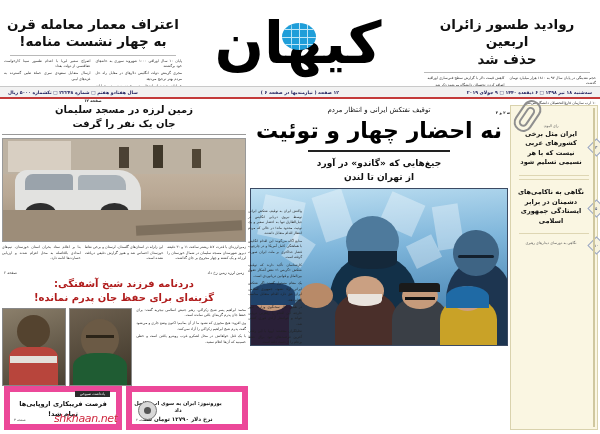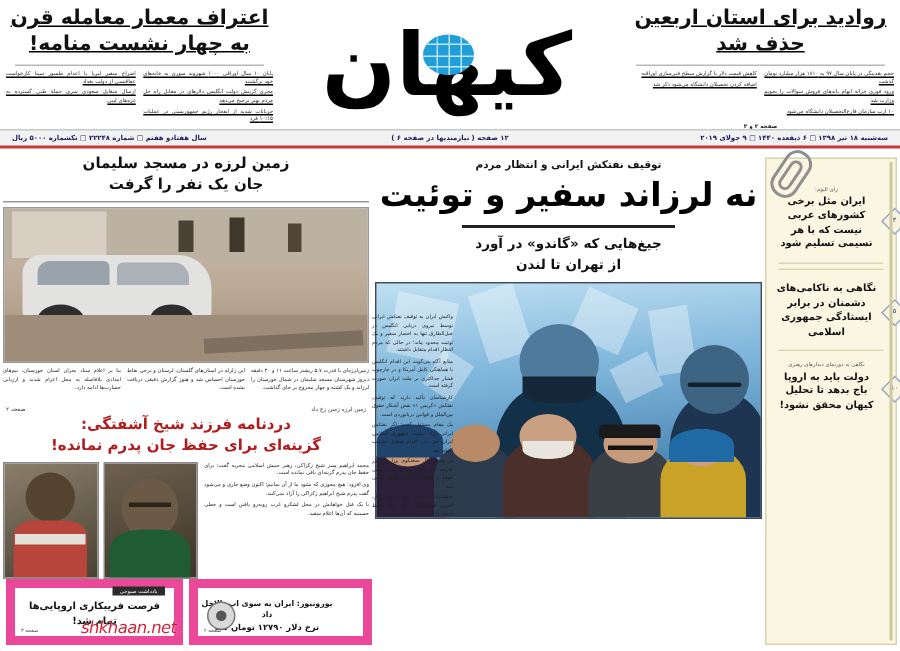--- a/index.html
+++ b/index.html
@@ -4,21 +4,21 @@
 <style>
   html,body{margin:0;padding:0;background:#6b6b6b;}
   body{font-family:"DejaVu Sans","Liberation Sans",sans-serif;}
   #page{
     position:relative;width:600px;height:434px;background:#ffffff;overflow:hidden;
     box-sizing:border-box;direction:rtl;
   }
 
   
   #masthead{position:absolute;left:0;top:0;width:600px;height:86px;background:#fff;}
-  .mh-col{position:absolute;top:4px;width:178px;text-decoration:underline;}
+  .mh-col{position:absolute;top:16px;width:178px;}
   #mh-right{right:4px;text-align:center;}
   #mh-left{left:4px;text-align:center;}
   .mh-head{
     font-size:13.5px;font-weight:bold;line-height:1.28;color:#111;letter-spacing:-0.2px;
   }
   .mh-rule{height:1px;background:#b9b9b9;margin:4px 6px 3px 6px;}
   .mh-bullets{display:flex;gap:5px;direction:rtl;}
   .mh-bul{flex:1;font-size:3.6px;line-height:1.55;color:#2a2a2a;text-align:justify;}
   .mh-bul p{margin:0 0 1.5px 0;}
   .mh-page{font-size:3.8px;color:#222;text-align:center;margin-top:2px;font-weight:bold;}
@@ -77,21 +77,21 @@
     position:absolute;right:-6px;top:50%;margin-top:-5px;width:11px;height:11px;
     background:#f7f3df;border:1px solid #9aa7c4;color:#33406b;font-size:4.4px;
     display:flex;align-items:center;justify-content:center;transform:rotate(45deg);
   }
   .sb-num span{transform:rotate(-45deg);}
   .sb-sep{height:1px;background:#ded6b3;margin:3px 8px;}
 
   
   #center{position:absolute;right:92px;top:2px;width:258px;height:329px;}
   #kicker{
-    font-size:7px;font-weight:bold;color:#111;text-align:center;margin:3px 0 4px 0;
+    font-size:7px;font-weight:normal;color:#111;text-align:center;margin:3px 0 4px 0;
   }
   .mainhead{
     font-size:24px;font-weight:bold;color:#000;text-align:center;line-height:1.18;
     letter-spacing:-0.6px;
   }
   .mainhead.l2{font-size:22px;margin-top:1px;}
   #main-rule{height:2px;background:#222;margin:6px 58px 5px 58px;}
   #gandu-head{
     font-size:9px;font-weight:bold;color:#111;text-align:center;line-height:1.45;
     margin-bottom:4px;
@@ -169,21 +169,21 @@
   }
 </style>
 </head>
 <body>
 
 <div id="page">
 
   <div id="masthead">
 
     <div class="mh-col" id="mh-right">
-      <div class="mh-head">روادید برای استان اربعین</div>
+      <div class="mh-head">روادید طسور زائران اربعین</div>
       <div class="mh-head">حذف شد</div>
       <div class="mh-rule"></div>
       <div class="mh-bullets">
         <div class="mh-bul">
           <p>حجم نقدینگی در پایان سال ۹۷ به ۱۸۱۰ هزار میلیارد تومان گذشت</p>
           <p>ورود فوری خزانه اتهام باندهای فروش سوالات را بجویم وزارت شد</p>
           <p>۱۰ ارب سازمان فارغ‌التحصیلان دانشگاه می‌شود</p>
         </div>
         <div class="mh-bul">
           <p>کاهش قیمت دلار با گزارش سطح فنی‌سازی اوراقیه</p>
@@ -255,27 +255,26 @@
         <div class="sb-kicker"></div>
         <div class="sb-title">نگاهی به ناکامی‌های دشمنان در برابر ایستادگی جمهوری اسلامی</div>
       </div>
       <div class="sb-sep"></div>
 
       <div class="sb-item">
         <div class="sb-num">
             <span>۱۰</span>
           </div>
         <div class="sb-kicker">نگاهی به دورنمای دیدارهای رهبری</div>
-        <div class="sb-title">دولت باید به اروپا باج بدهد تا تحلیل کیهان محقق نشود!</div>
       </div>
     </div>
 
     <div id="center">
       <div id="kicker">توقیف نفتکش ایرانی و انتظار مردم</div>
-      <div class="mainhead l2">نه لرزاند سفیر و توئیت</div>
+      <div class="mainhead l2">نه احضار چهار و توئیت</div>
 
       <div id="main-rule"></div>
 
       <div id="gandu-head">جیغ‌هایی که «گاندو» در آورد</div>
       <div id="gandu-head" style="margin-top:-3px">از تهران تا لندن</div>
 
       <div id="gandu-img">
 
         <div class="poster-shard" style="left:4%;top:6%;width:16%;height:26%;transform:rotate(12deg);"></div>
         <div class="poster-shard" style="left:26%;top:2%;width:12%;height:30%;transform:rotate(-18deg);"></div>

